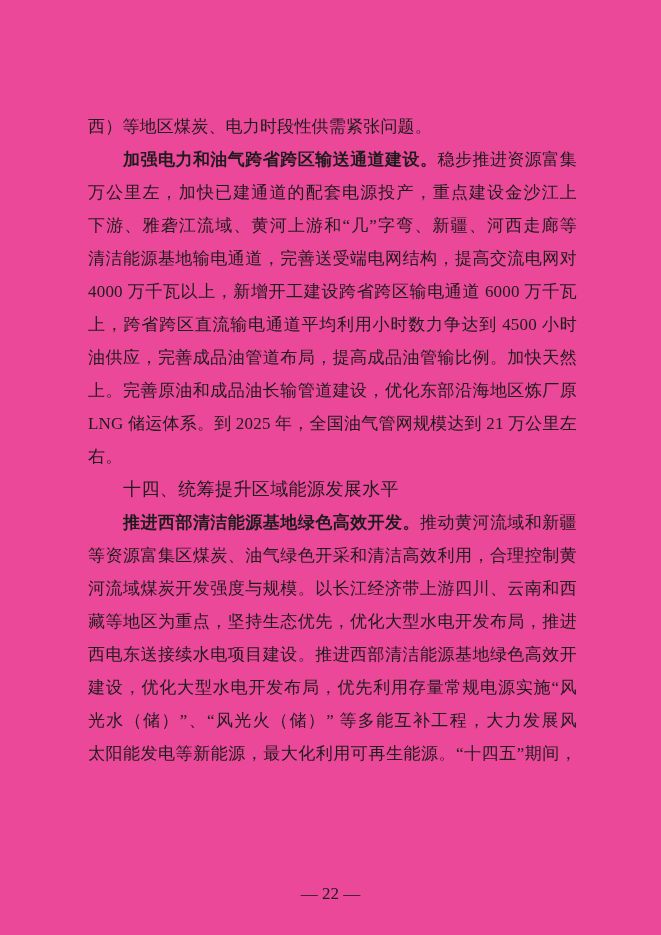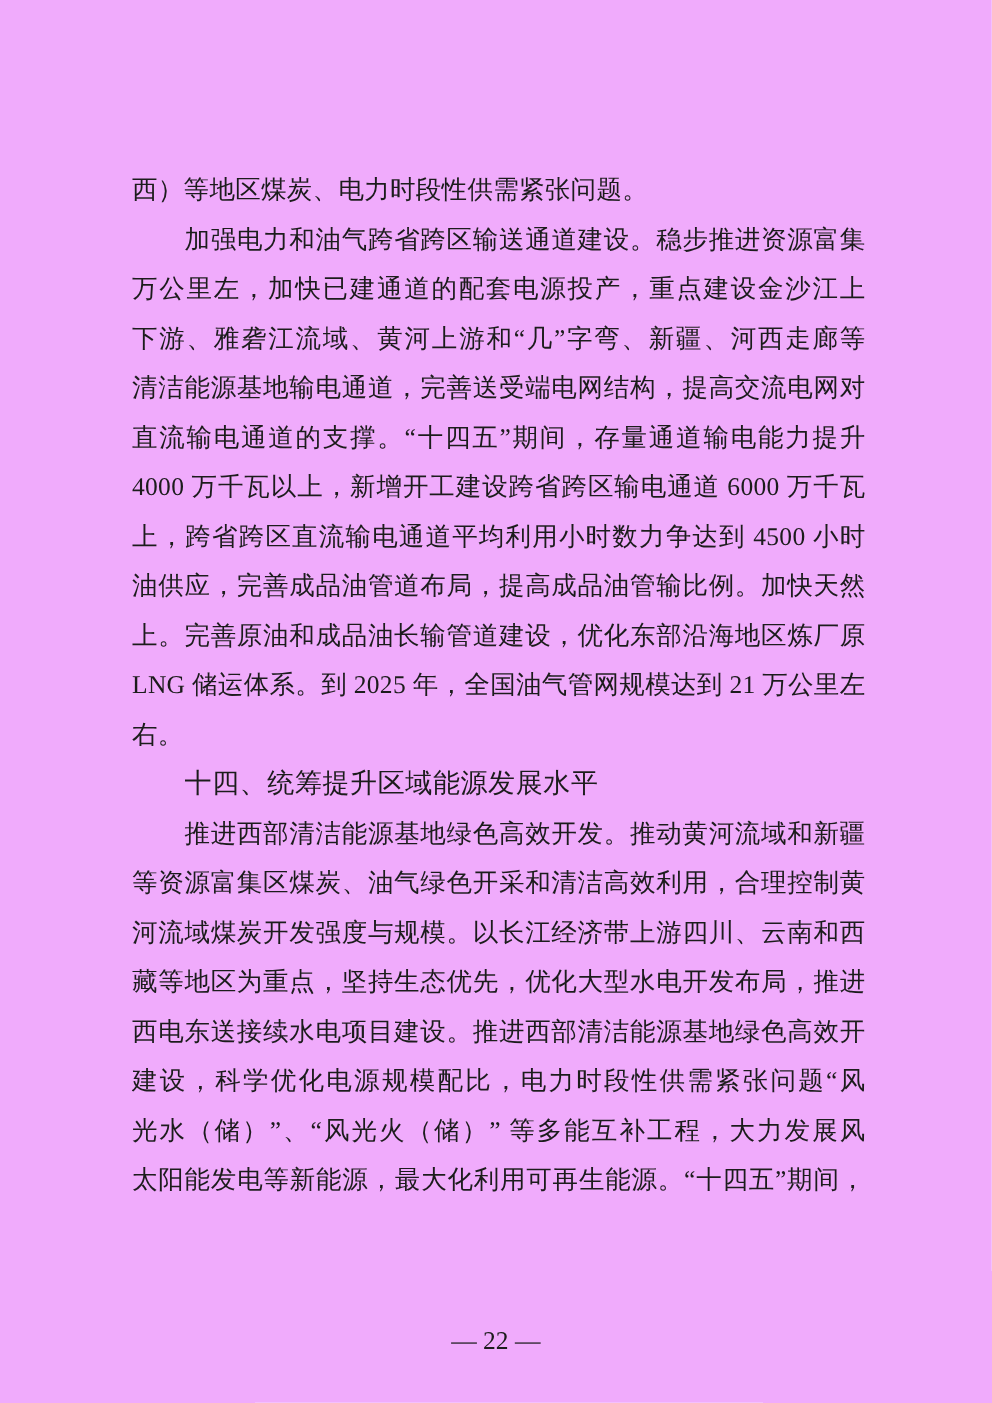--- a/index.html
+++ b/index.html
@@ -5,21 +5,21 @@
   html, body { margin: 0; padding: 0; }
   body {
     width: 661px;
     height: 935px;
     background: #ffffff;
     position: relative;
     overflow: hidden;
     font-family: "Liberation Serif", "DejaVu Serif", serif;
     color: #1c1c1c;
   }
-  .page { position: absolute; inset: 0; background: #f0abfc; }
+  .page { position: absolute; inset: 0; background: #ec4899; }
   .text-block {
     position: absolute;
     left: 88px;
     top: 110px;
     width: 489px;
   }
   .ln {
     font-size: 17px;
     line-height: 33px;
     height: 33px;
@@ -27,21 +27,21 @@
     text-align: left;
     letter-spacing: 0.2px;
   }
   
   .fill {
     text-align: justify;
     text-align-last: justify;
     text-justify: inter-character;
   }
   .ind { text-indent: 35px; }
-  .lead { font-weight: 400; }
+  .lead { font-weight: 700; }
   .heading {
     font-family: "Liberation Sans", "DejaVu Sans", sans-serif;
     font-weight: 400;
     font-size: 18px;
     margin: 0;
     letter-spacing: 0.4px;
   }
   .page-footer {
     position: absolute;
     top: 882px;
@@ -59,36 +59,35 @@
 <div class="page">
   <main class="text-block">
 
     <div class="ln">西）等地区煤炭、电力时段性供需紧张问题。</div>
 
     <div class="ln fill ind"><span class="lead">加强电力和油气跨省跨区输送通道建设。</span><span>稳步推进资源富集</span></div>
 
     <div class="ln fill">万公里左，加快已建通道的配套电源投产，重点建设金沙江上</div>
     <div class="ln fill">下游、雅砻江流域、黄河上游和“几”字弯、新疆、河西走廊等</div>
     <div class="ln fill">清洁能源基地输电通道，完善送受端电网结构，提高交流电网对</div>
-    <div class="ln fill">直流输电通道的支撑。“十四五”期间，存量通道输电能力提升</div>
     <div class="ln fill">4000 万千瓦以上，新增开工建设跨省跨区输电通道 6000 万千瓦以</div>
     <div class="ln fill">上，跨省跨区直流输电通道平均利用小时数力争达到 4500 小时以</div>
     <div class="ln fill">油供应，完善成品油管道布局，提高成品油管输比例。加快天然</div>
     <div class="ln fill">上。完善原油和成品油长输管道建设，优化东部沿海地区炼厂原</div>
     <div class="ln fill">LNG 储运体系。到 2025 年，全国油气管网规模达到 21 万公里左</div>
     <div class="ln">右。</div>
 
     <h2 class="ln heading ind">十四、统筹提升区域能源发展水平</h2>
 
     <div class="ln fill ind"><span class="lead">推进西部清洁能源基地绿色高效开发。</span><span>推动黄河流域和新疆</span></div>
 
     <div class="ln fill">等资源富集区煤炭、油气绿色开采和清洁高效利用，合理控制黄</div>
     <div class="ln fill">河流域煤炭开发强度与规模。以长江经济带上游四川、云南和西</div>
     <div class="ln fill">藏等地区为重点，坚持生态优先，优化大型水电开发布局，推进</div>
     <div class="ln fill">西电东送接续水电项目建设。推进西部清洁能源基地绿色高效开发</div>
-    <div class="ln fill">建设，科学优化电源规模配比，电力时段性供需紧张问题“风</div>
+    <div class="ln fill">建设，优化大型水电开发布局，优先利用存量常规电源实施“风</div>
     <div class="ln fill">光水（储）”、“风光火（储）” 等多能互补工程，大力发展风电、</div>
     <div class="ln fill">太阳能发电等新能源，最大化利用可再生能源。“十四五”期间，西</div>
 
   </main>
 
   <footer class="page-footer"><span>— 22 —</span></footer>
 </div>
 
 </body></html>

